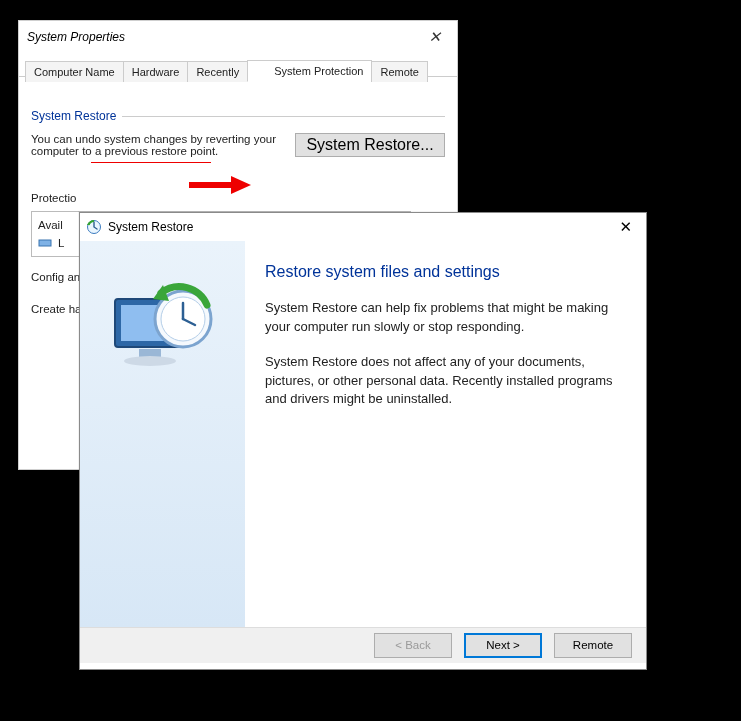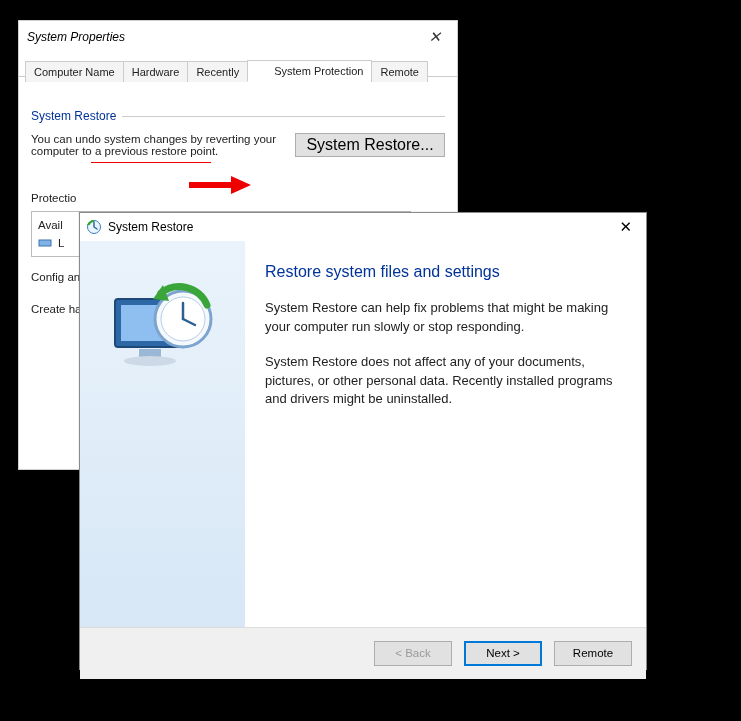--- a/index.html
+++ b/index.html
@@ -182,21 +182,21 @@
     color: #003399;
     margin-bottom: 18px;
   }
   .wizpara {
     font-size: 13px;
     color: #222;
     margin-bottom: 16px;
     line-height: 1.45;
   }
   .wizfooter {
-    height: 52px;
+    height: 36px;
     border-top: 1px solid #ddd;
     background: #f0f0f0;
     display: flex;
     justify-content: flex-end;
     align-items: center;
     gap: 12px;
     padding-right: 14px;
   }
   .wbtn {
     width: 78px; height: 25px;

